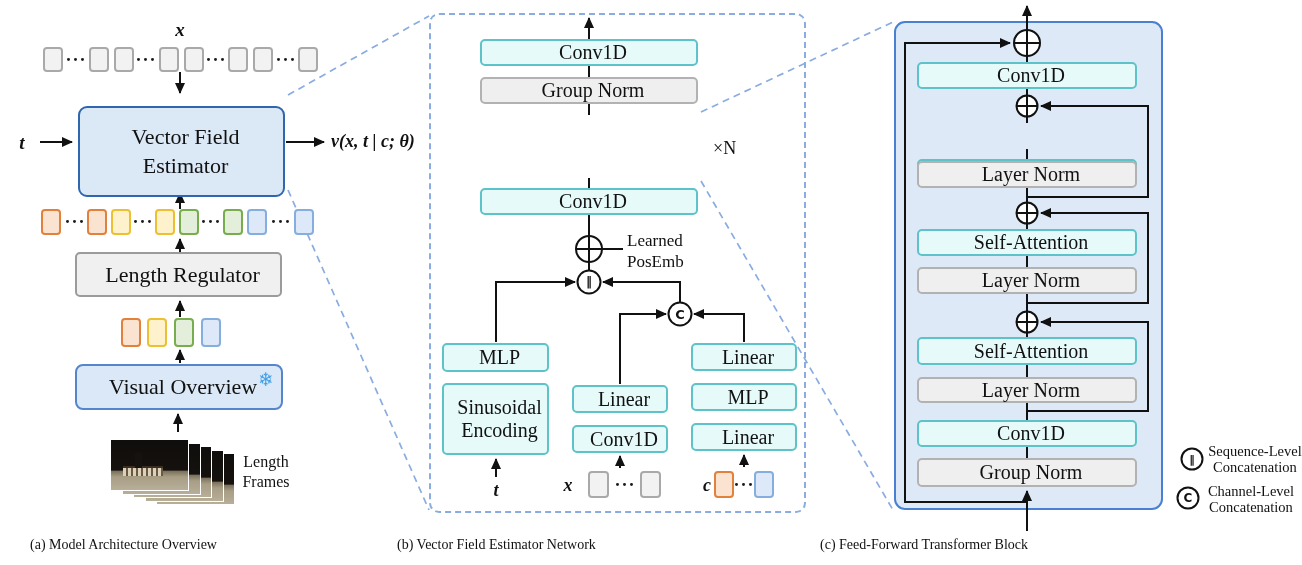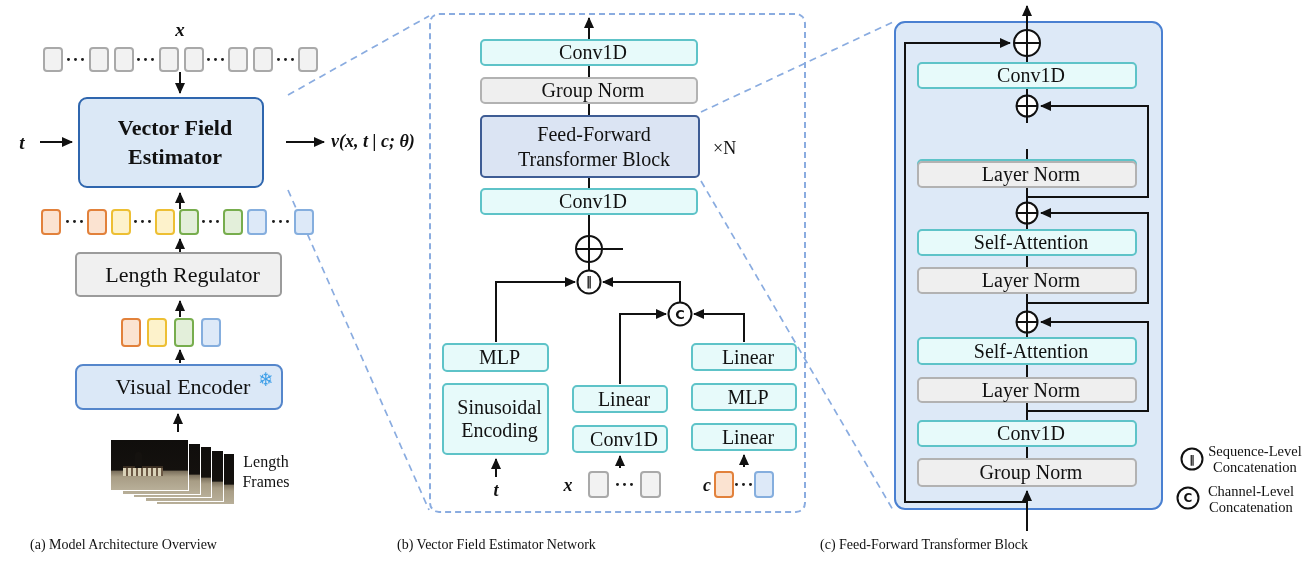--- a/index.html
+++ b/index.html
@@ -141,21 +141,21 @@
   <div class="token" style="left:228px;top:47px;height:25px;"></div>
   <div class="token" style="left:253px;top:47px;height:25px;"></div>
   <div class="token" style="left:298px;top:47px;height:25px;"></div>
   <span class="dots" style="left:76px;top:60px;">···</span>
   <span class="dots" style="left:146px;top:60px;">···</span>
   <span class="dots" style="left:216px;top:60px;">···</span>
   <span class="dots" style="left:286px;top:60px;">···</span>
 
   <div class="mathlab" style="left:10px;top:132px;width:24px;">t</div>
 
-  <div class="box bigblue" style="left:78px;top:97px;width:186px;height:91px;font-weight:bold;">
+  <div class="box bigblue" style="left:78px;top:106px;width:207px;height:91px;">
     <span>Vector Field</span>
     <span>Estimator</span>
   </div>
 
   <div class="mathlab" style="left:331px;top:131px;width:120px;font-size:18px;text-align:left;">v(x, t | c; θ)</div>
 
   <div class="token tk-o" style="left:41px;top:209px;"></div>
   <div class="token tk-o" style="left:87px;top:209px;"></div>
   <div class="token tk-y" style="left:111px;top:209px;"></div>
   <div class="token tk-y" style="left:155px;top:209px;"></div>
@@ -171,21 +171,21 @@
   <div class="box graybig" style="left:75px;top:252px;width:207px;height:45px;">
     <span>Length Regulator</span>
   </div>
 
   <div class="token tk-o" style="left:121px;top:318px;height:29px;"></div>
   <div class="token tk-y" style="left:147px;top:318px;height:29px;"></div>
   <div class="token tk-g" style="left:174px;top:318px;height:29px;"></div>
   <div class="token tk-b" style="left:201px;top:318px;height:29px;"></div>
 
   <div class="box lightblue" style="left:75px;top:364px;width:208px;height:46px;">
-    <span>Visual Encoder</span>
+    <span>Visual Overview</span>
     <span class="snow">❄</span>
   </div>
 
   <div style="position:absolute;left:111px;top:440px;width:130px;height:68px;z-index:4;">
     <div class="vframe" style="left:46px;top:14px;"></div>
     <div class="vframe" style="left:34.5px;top:10.5px;"></div>
     <div class="vframe" style="left:23px;top:7px;"></div>
     <div class="vframe" style="left:11.5px;top:3.5px;"></div>
     <div class="vframe" style="left:0;top:0;">
       <div style="position:absolute;left:12px;top:26px;width:40px;height:8px;background:repeating-linear-gradient(90deg,#d9d2b8 0 3px,#6b5844 3px 5px);border-top:2px solid #3a2e22;"></div>
@@ -198,29 +198,29 @@
   </div>
 
   <div class="caption" style="left:30px;width:300px;">(a) Model Architecture Overview</div>
 
   <div class="box cyan" style="left:480px;top:39px;width:218px;height:27px;">
       <span>Conv1D</span>
     </div>
   <div class="box grayb" style="left:480px;top:77px;width:218px;height:27px;">
       <span>Group Norm</span>
     </div>
-  <div class="box fftb" style="left:480px;top:115px;width:220px;height:63px;">
-    <span>Feed-Forward</span>
-    <span>Transformer Block</span>
-  </div>
   <div class="smalltext" style="left:713px;top:137px;font-size:18px;">×N</div>
   <div class="box cyan" style="left:480px;top:188px;width:218px;height:27px;">
       <span>Conv1D</span>
     </div>
 
+  <div class="smalltext" style="left:627px;top:230px;width:80px;">
+    <span>Learned</span><br>
+    <span>PosEmb</span>
+  </div>
 
   <div class="box cyan" style="left:442px;top:343px;width:107px;height:29px;">
       <span>MLP</span>
     </div>
   <div class="box cyan" style="left:442px;top:383px;width:107px;height:72px;justify-content:center;">
     <span>Sinusoidal</span>
     <span>Encoding</span>
   </div>
   <div class="mathlab" style="left:486px;top:480px;width:20px;font-size:18px;">t</div>
 

